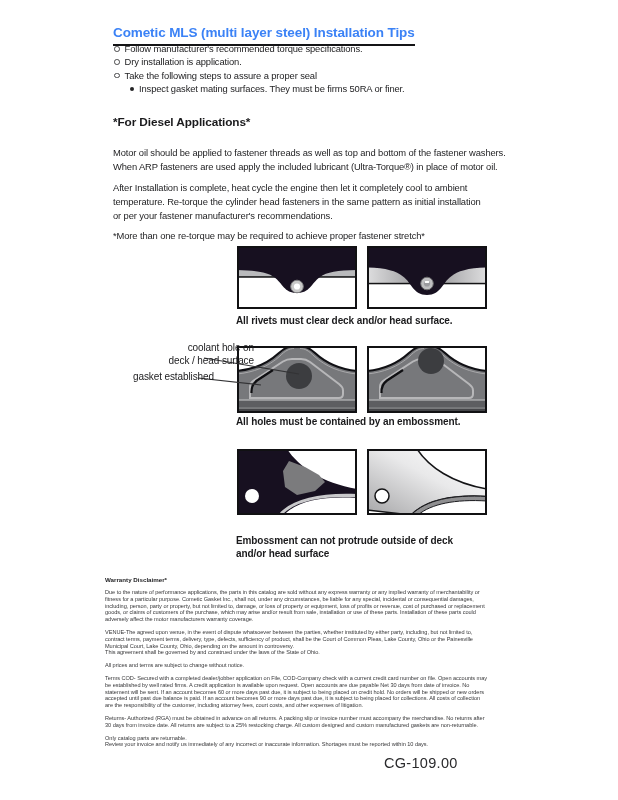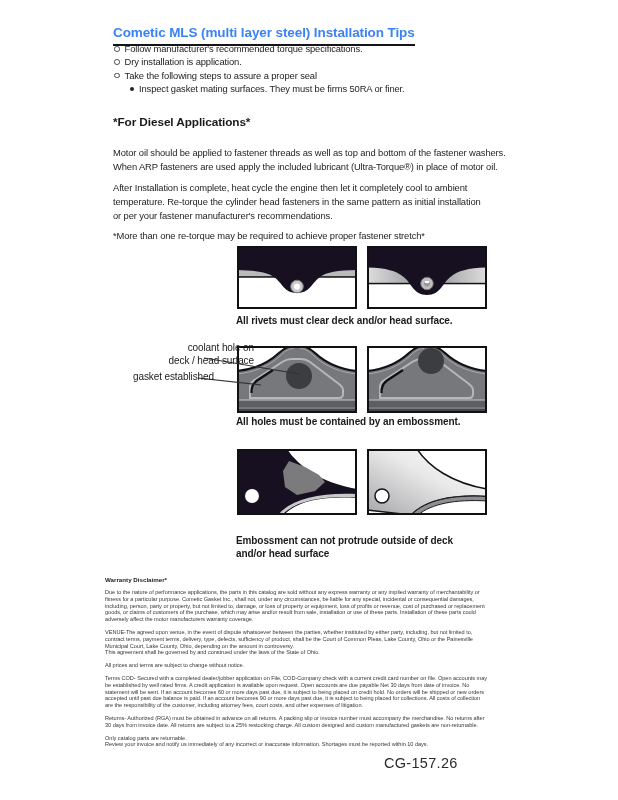--- a/index.html
+++ b/index.html
@@ -190,15 +190,15 @@
 be established by well rated firms.  A credit application is available upon request.  Open accounts are due payable Net 30 days from date of invoice.  No
 statement will be sent.  If an account becomes 60 or more days past due, it is subject to being placed on credit hold.  No orders will be shipped or new orders
 accepted until past due balance is paid.  If an account becomes 90 or more days past due, it is subject to being placed for collections.  All costs of collection
 are the responsibility of the customer, including attorney fees, court costs, and other expenses of litigation.</p>
     <p>Returns- Authorized (RGA) must be obtained in advance on all returns.  A packing slip or invoice number must accompany the merchandise.  No returns after
 30 days from invoice date.  All returns are subject to a 25% restocking charge.  All custom designed and custom manufactured gaskets are non-returnable.</p>
     <p>Only catalog parts are returnable.
 Review your invoice and notify us immediately of any incorrect or inaccurate information.  Shortages must be reported within 10 days.</p>
   </div>
 
-  <div class="footer-code">CG-157.26</div>
+  <div class="footer-code">CG-109.00</div>
 
 </div>
 
 </body></html>

